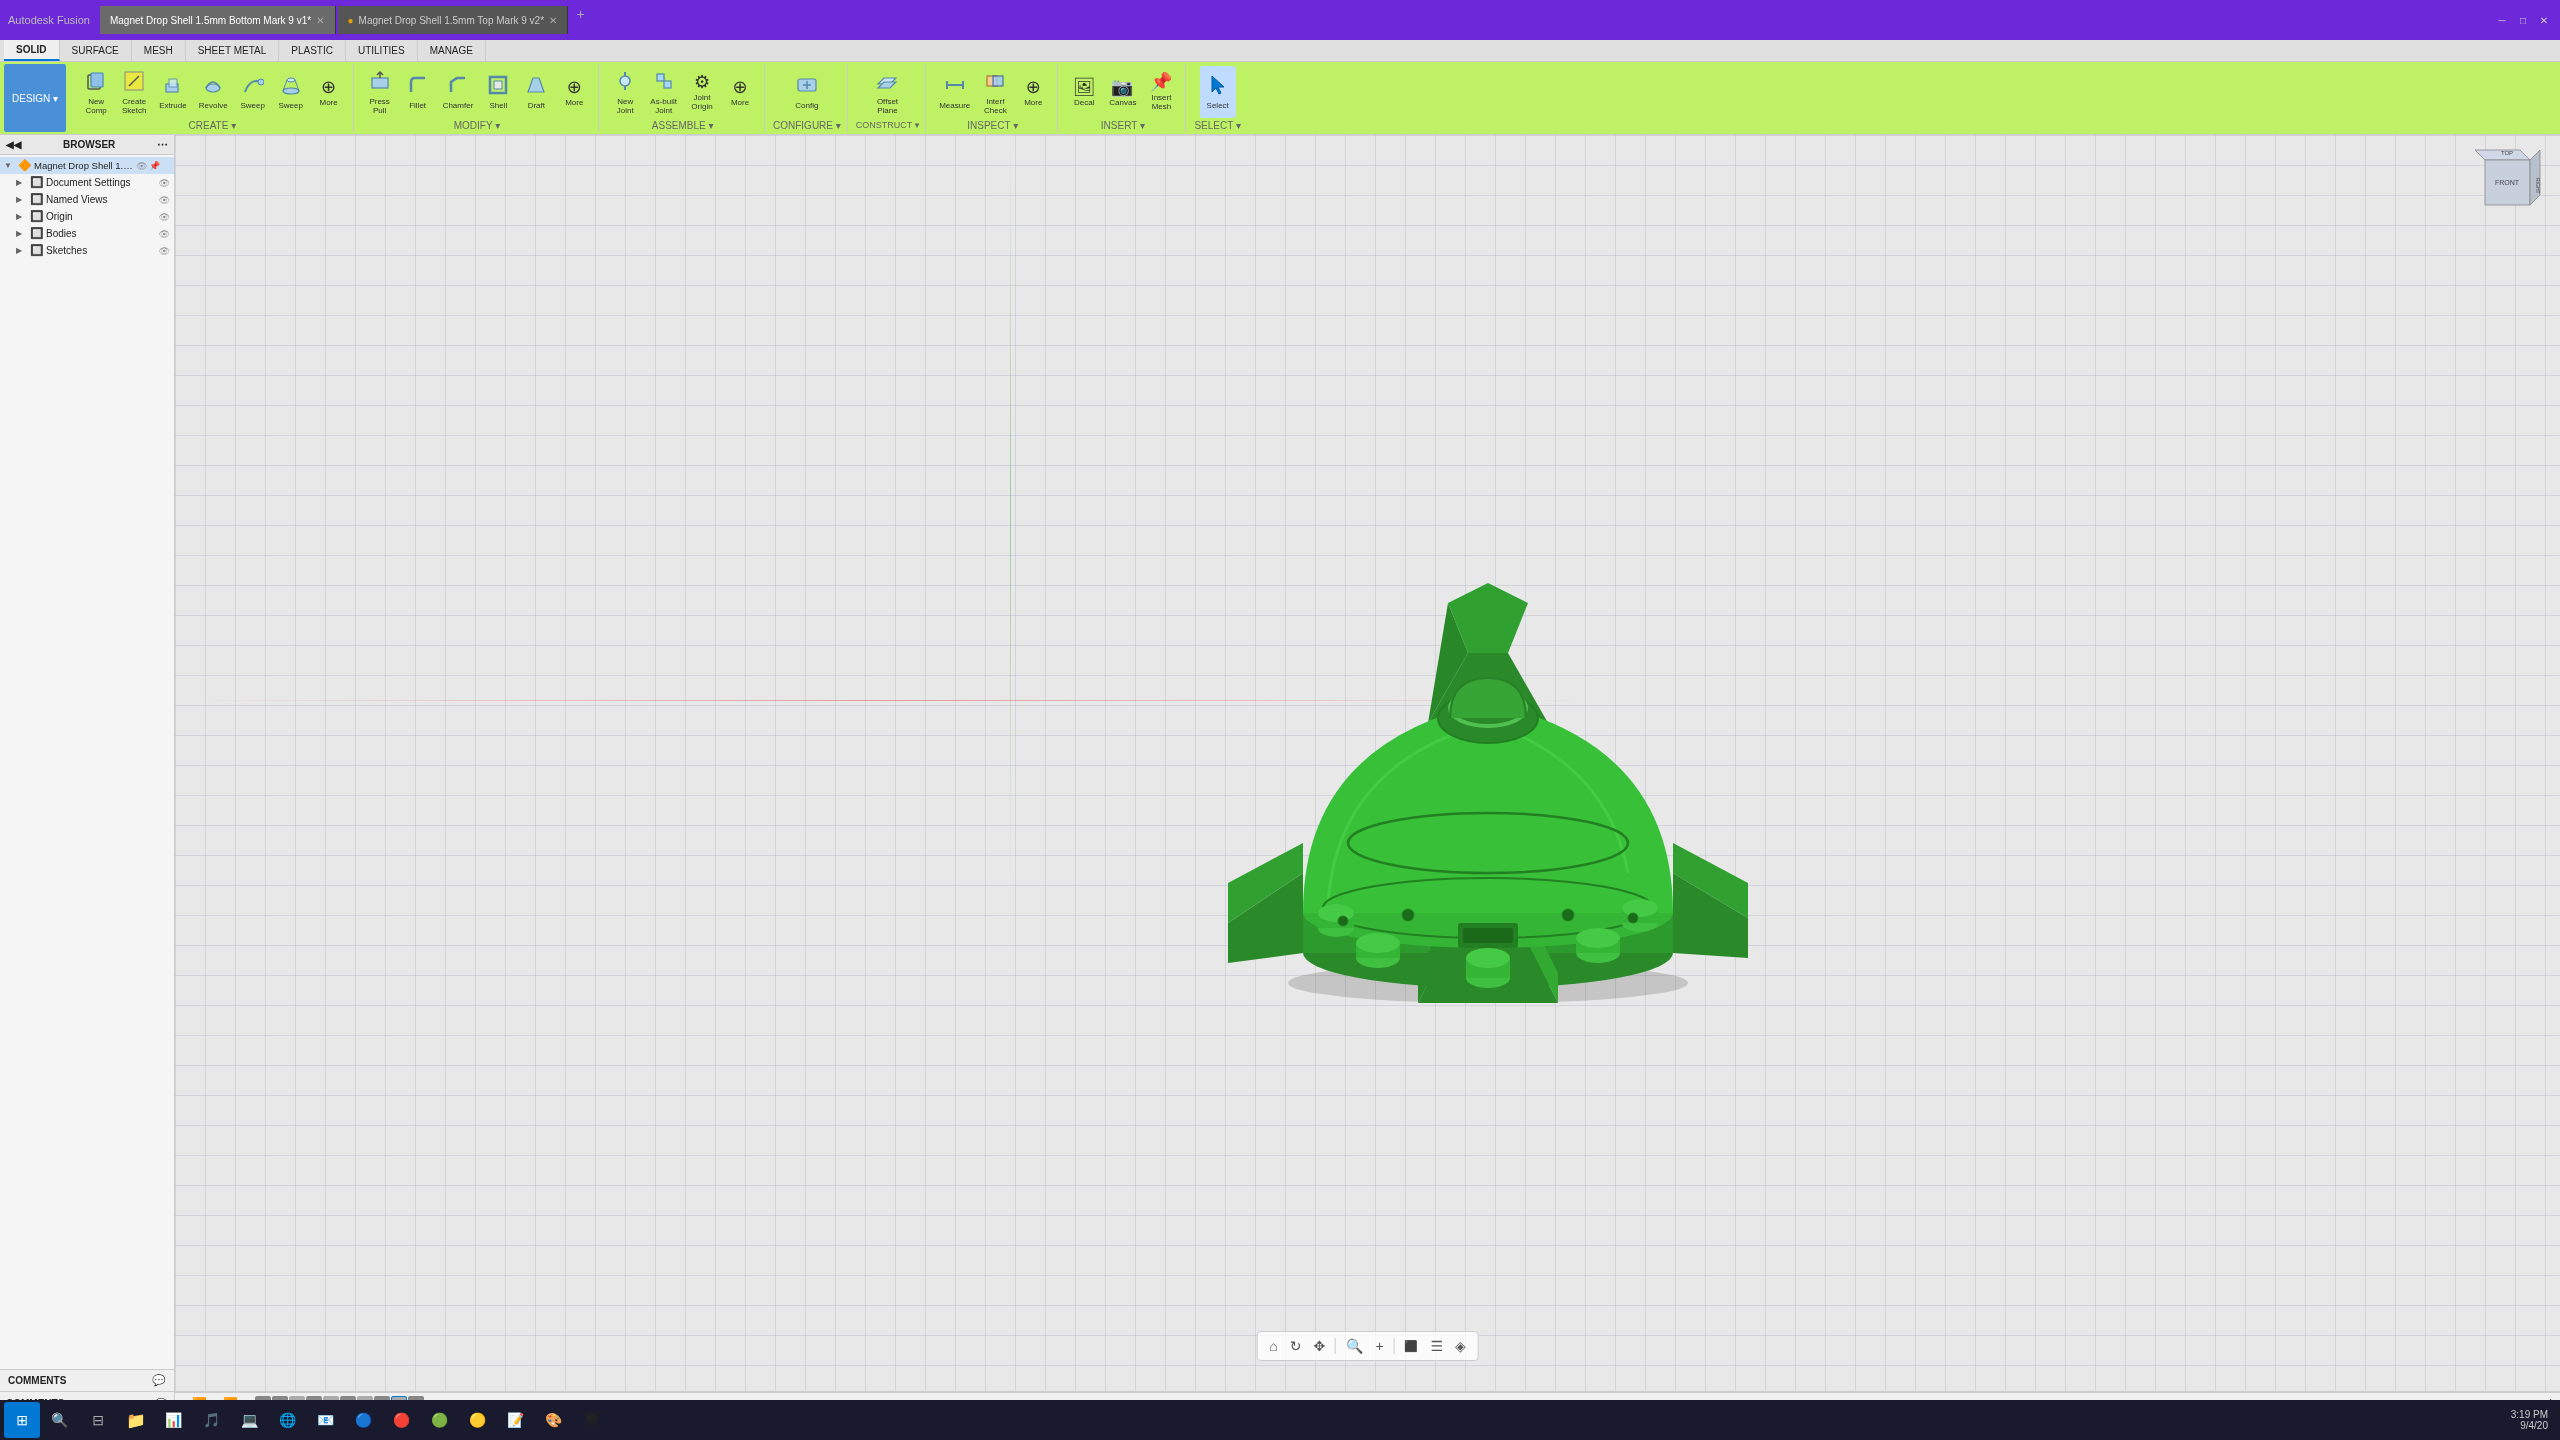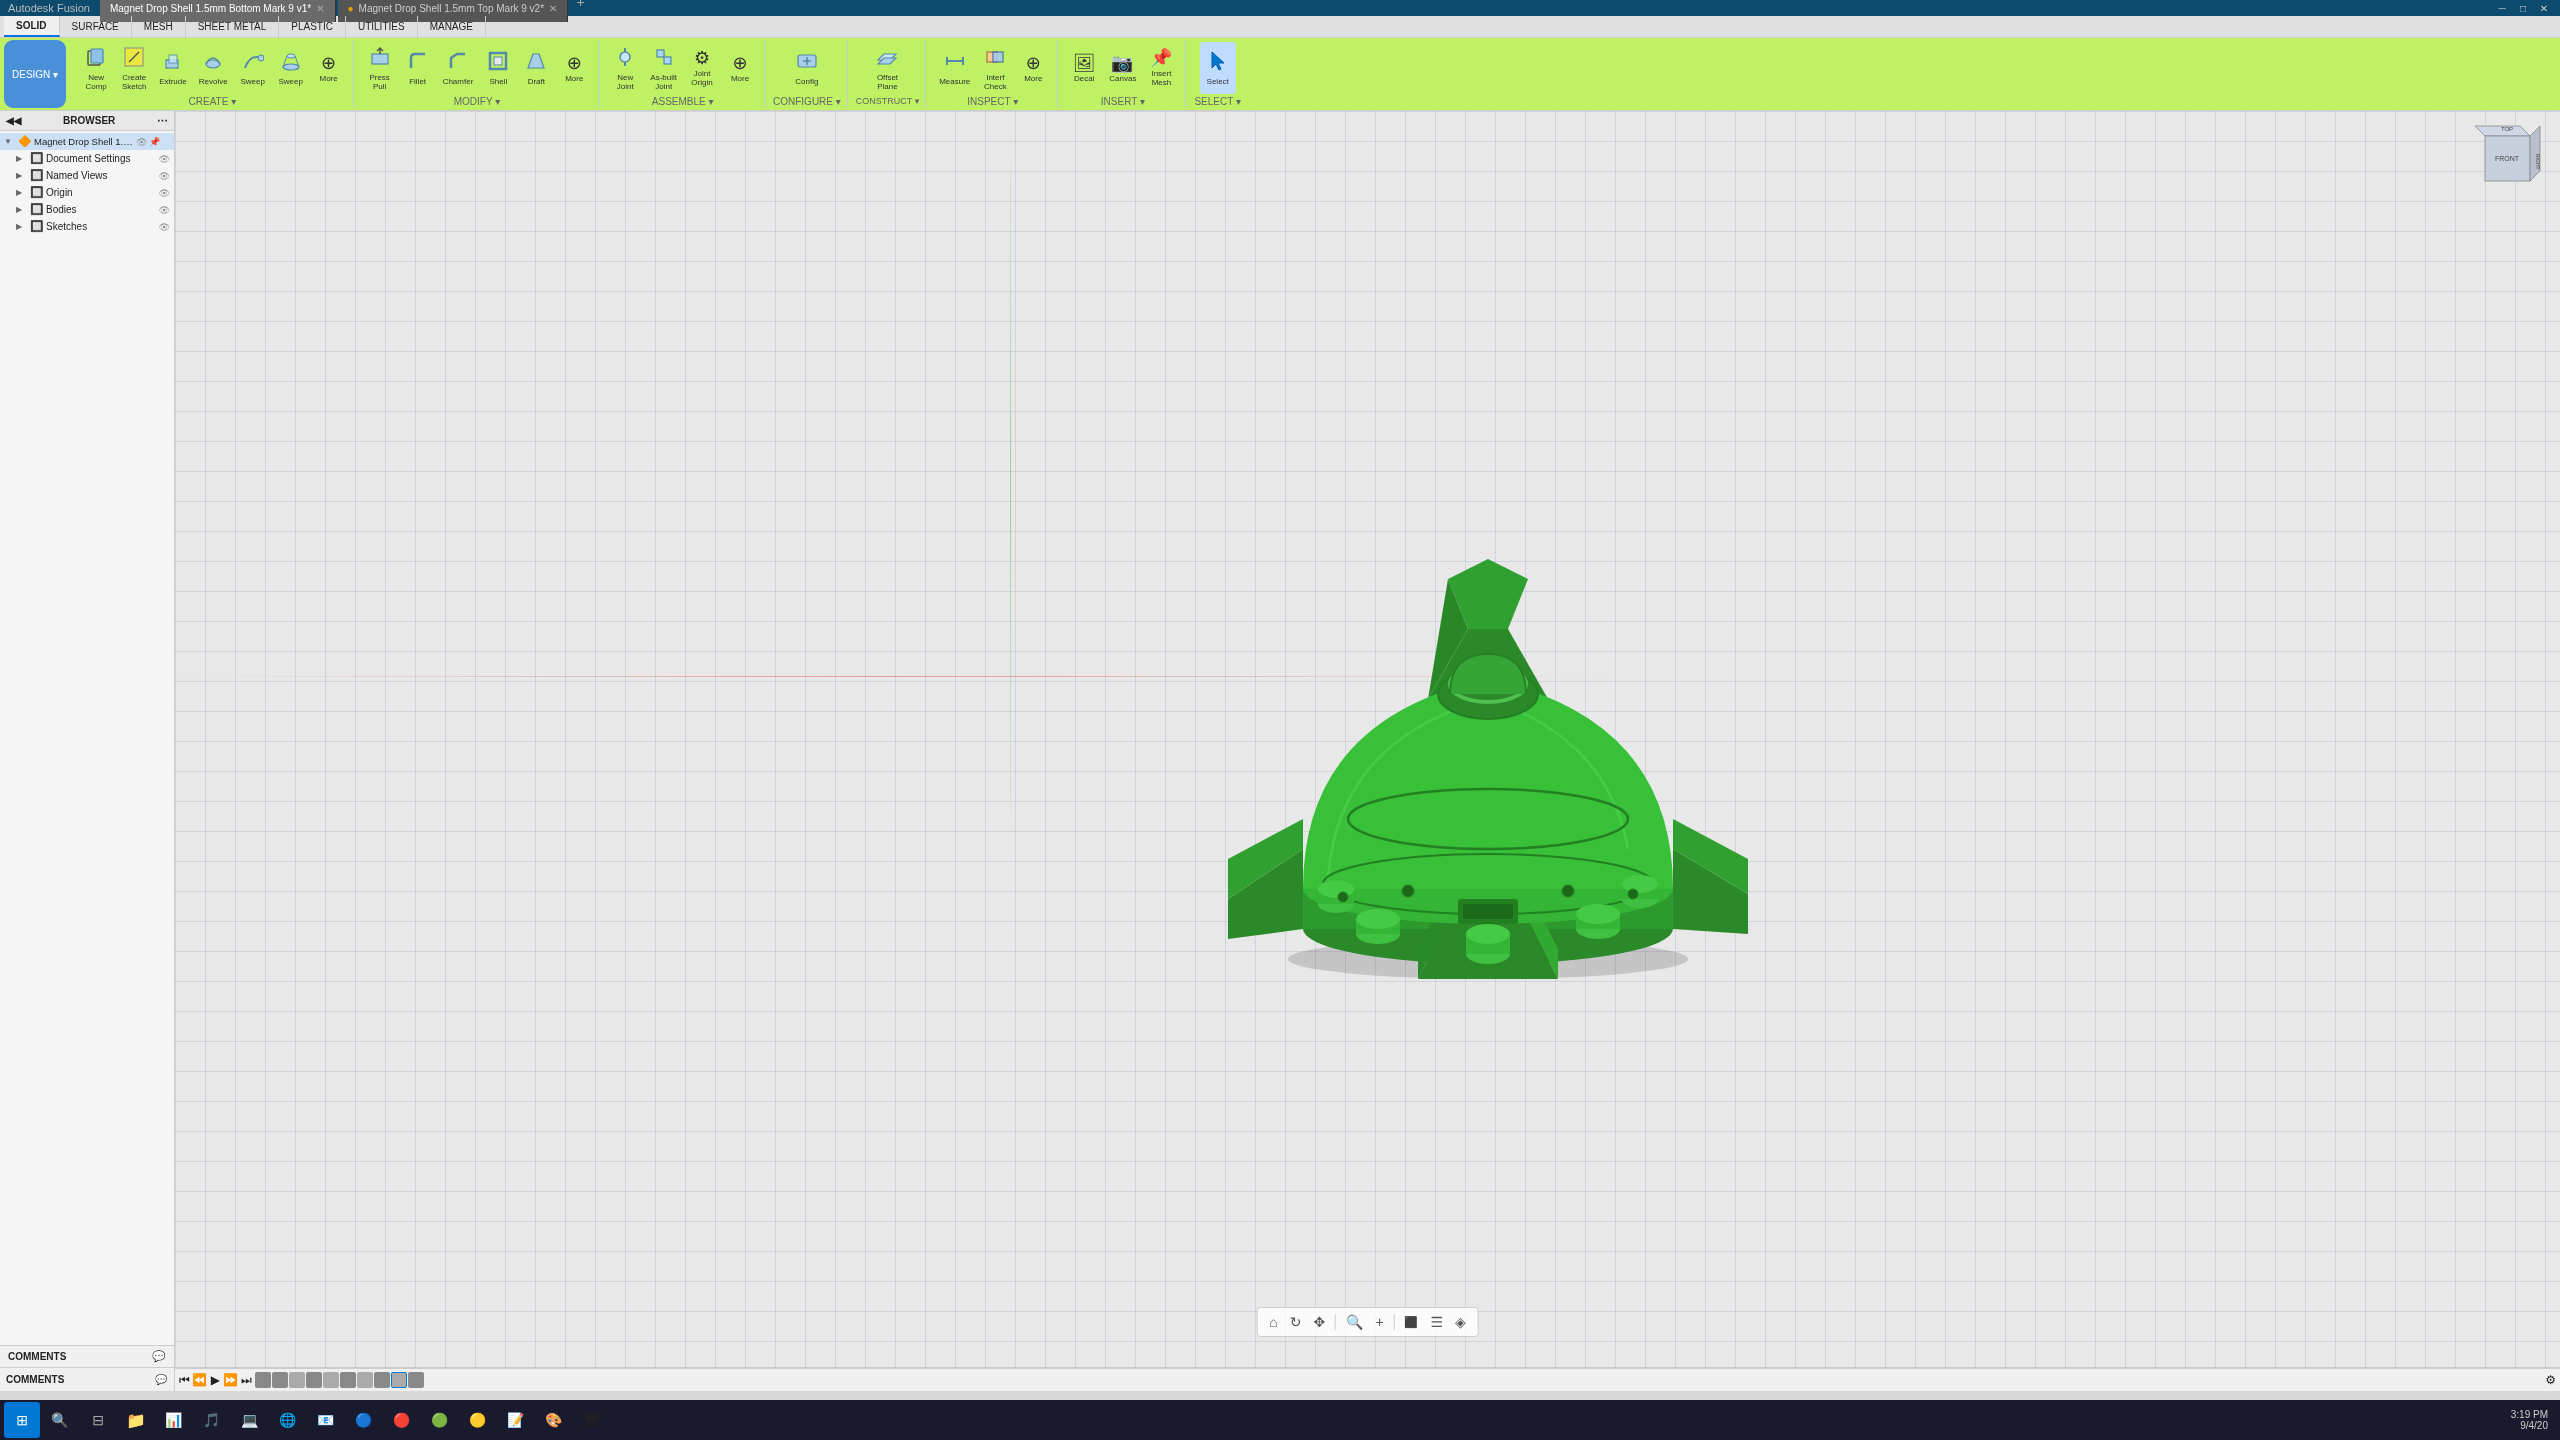--- a/index.html
+++ b/index.html
@@ -1,21 +1,21 @@
 <!DOCTYPE html>
 <html><head>
   <meta charset="utf-8">
   <style>
     * { margin: 0; padding: 0; box-sizing: border-box; }
     body { width: 2560px; height: 1440px; background: #d8d8d8; font-family: 'Segoe UI', Arial, sans-serif; font-size: 11px; color: #222; overflow: hidden; }
 
     
     #title-bar {
       display: flex; align-items: center; justify-content: space-between;
-      height: 16px; background: #0c4a6e; color: #ccc; padding: 0 8px;
+      height: 40px; background: #6d28d9; color: #ccc; padding: 0 8px;
     }
     #title-bar .tabs-area { display: flex; align-items: stretch; flex: 1; margin: 0 10px; }
     .doc-tab {
       display: flex; align-items: center; height: 28px; padding: 0 10px;
       background: #555; color: #ccc; font-size: 10px; border-right: 1px solid #333;
       gap: 5px; cursor: pointer;
     }
     .doc-tab.active { background: #6a6a6a; color: #fff; }
     .doc-tab .close-btn { font-size: 10px; color: #aaa; cursor: pointer; }
     .tab-add { padding: 0 8px; color: #aaa; font-size: 14px; cursor: pointer; }
@@ -43,21 +43,21 @@
     .ribbon-tools { display: flex; align-items: center; gap: 2px; flex: 1; }
     .ribbon-btn {
       display: flex; flex-direction: column; align-items: center; justify-content: center;
       padding: 3px 5px; cursor: pointer; border-radius: 3px; min-width: 36px; height: 52px;
       font-size: 9px; color: #333; gap: 2px;
     }
     .ribbon-btn.active { background: #bfdbfe; }
     .ribbon-btn .icon { font-size: 18px; line-height: 1; }
     .ribbon-btn .label { font-size: 8px; text-align: center; }
     .design-mode {
-      display: flex; align-items: center; gap: 4px; padding: 2px 8px; background: #4a90d9; color: white; font-size: 10px; border-radius: 9px; cursor: pointer; margin-right: 4px;
+      display: flex; align-items: center; gap: 4px; padding: 2px 8px; background: #4a90d9; color: white; font-size: 10px; border-radius: 2px; cursor: pointer; margin-right: 4px;
     }
 
     
     #main-area { display: flex; height: calc(1440px - 28px - 72px - 22px - 28px); }
 
     
     #browser-panel {
       width: 175px; background: #f5f5f5; border-right: 1px solid #ccc; display: flex; flex-direction: column;
     }
     #browser-header {

